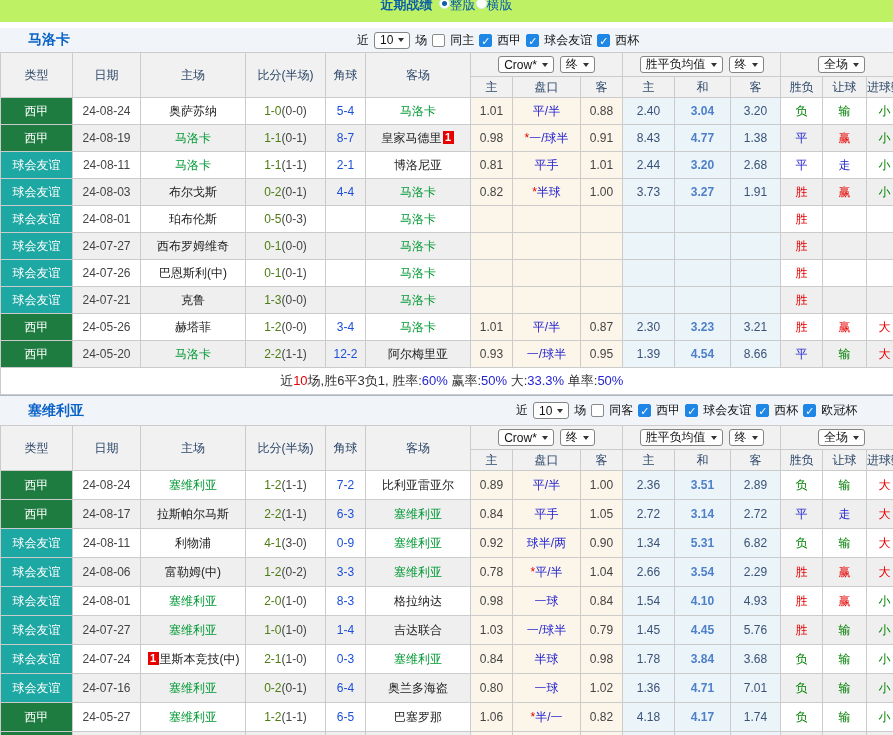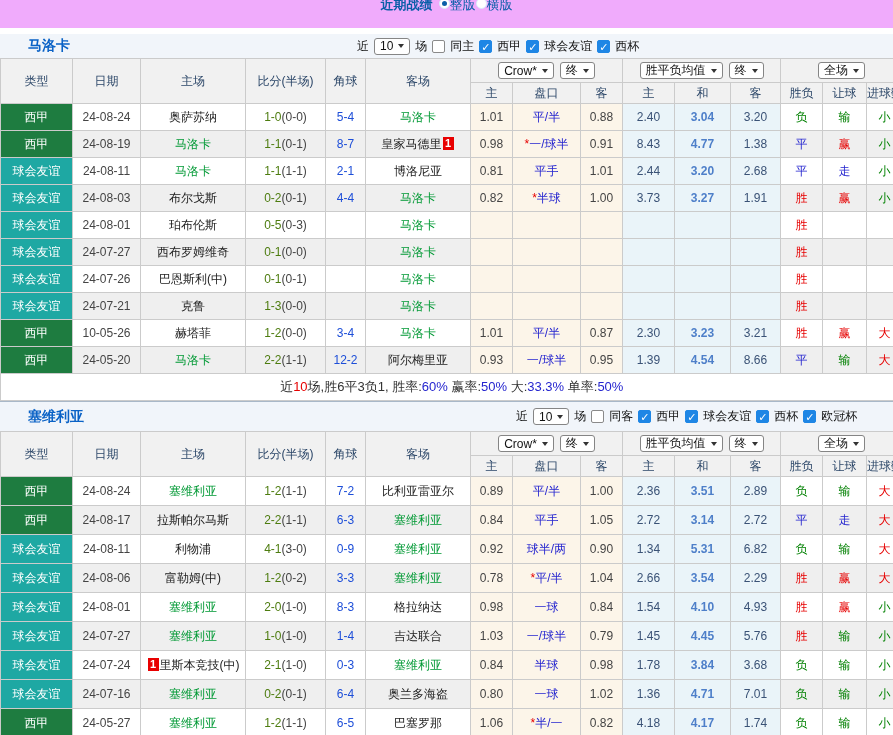--- a/index.html
+++ b/index.html
@@ -1,20 +1,20 @@
 <!DOCTYPE html>
 <html><head>
 <meta charset="utf-8">
 <style>
   html,body{margin:0;padding:0;background:#fff;}
   body{font-family:"Liberation Sans","DejaVu Sans",sans-serif;}
   .page{width:893px;height:735px;overflow:hidden;position:relative;background:#fff;}
 
   
-  .topbar{height:28px;background:#f0abfc;overflow:hidden;}
+  .topbar{height:22px;background:#bef264;overflow:hidden;}
   .tb-in{display:flex;justify-content:center;align-items:center;gap:6px;height:26px;margin-top:-8px;
          color:#0A5FA8;font-size:13px;}
   .tb-title{font-weight:bold;}
   .radio{width:11px;height:11px;border-radius:50%;background:#fff;border:1px solid #D8EEFA;
          display:inline-block;position:relative;box-sizing:border-box;}
   .radio.on::after{content:"";position:absolute;left:2px;top:2px;right:2px;bottom:2px;border-radius:50%;background:#0A5FA8;}
   .gap{height:6px;background:#fff;}
 
   
   .sec-hdr{height:24px;background:#F1F5FA;position:relative;display:flex;align-items:center;}
@@ -290,21 +290,21 @@
               <td class="odds-bg"></td>
               <td class="avg-bg"><span class="avg-main"></span></td>
               <td class="avg-bg"><span class="avg-draw"></span></td>
               <td class="avg-bg"><span class="avg-main"></span></td>
               <td><span class="c-red">胜</span></td>
               <td></td>
               <td></td>
             </tr>
             <tr class="r-odd">
               <td class="type-league">西甲</td>
-              <td class="date">10-05-26</td>
+              <td class="date">24-05-26</td>
               <td><span class="tm">赫塔菲</span></td>
               <td><span class="s-main">1-2</span><span class="s-half">(0-0)</span></td>
               <td class="corner">3-4</td>
               <td><span class="tm subj">马洛卡</span></td>
               <td class="odds-bg">1.01</td>
               <td class="odds-bg"><span class="pk">平/半</span></td>
               <td class="odds-bg">0.87</td>
               <td class="avg-bg"><span class="avg-main">2.30</span></td>
               <td class="avg-bg"><span class="avg-draw">3.23</span></td>
               <td class="avg-bg"><span class="avg-main">3.21</span></td>

